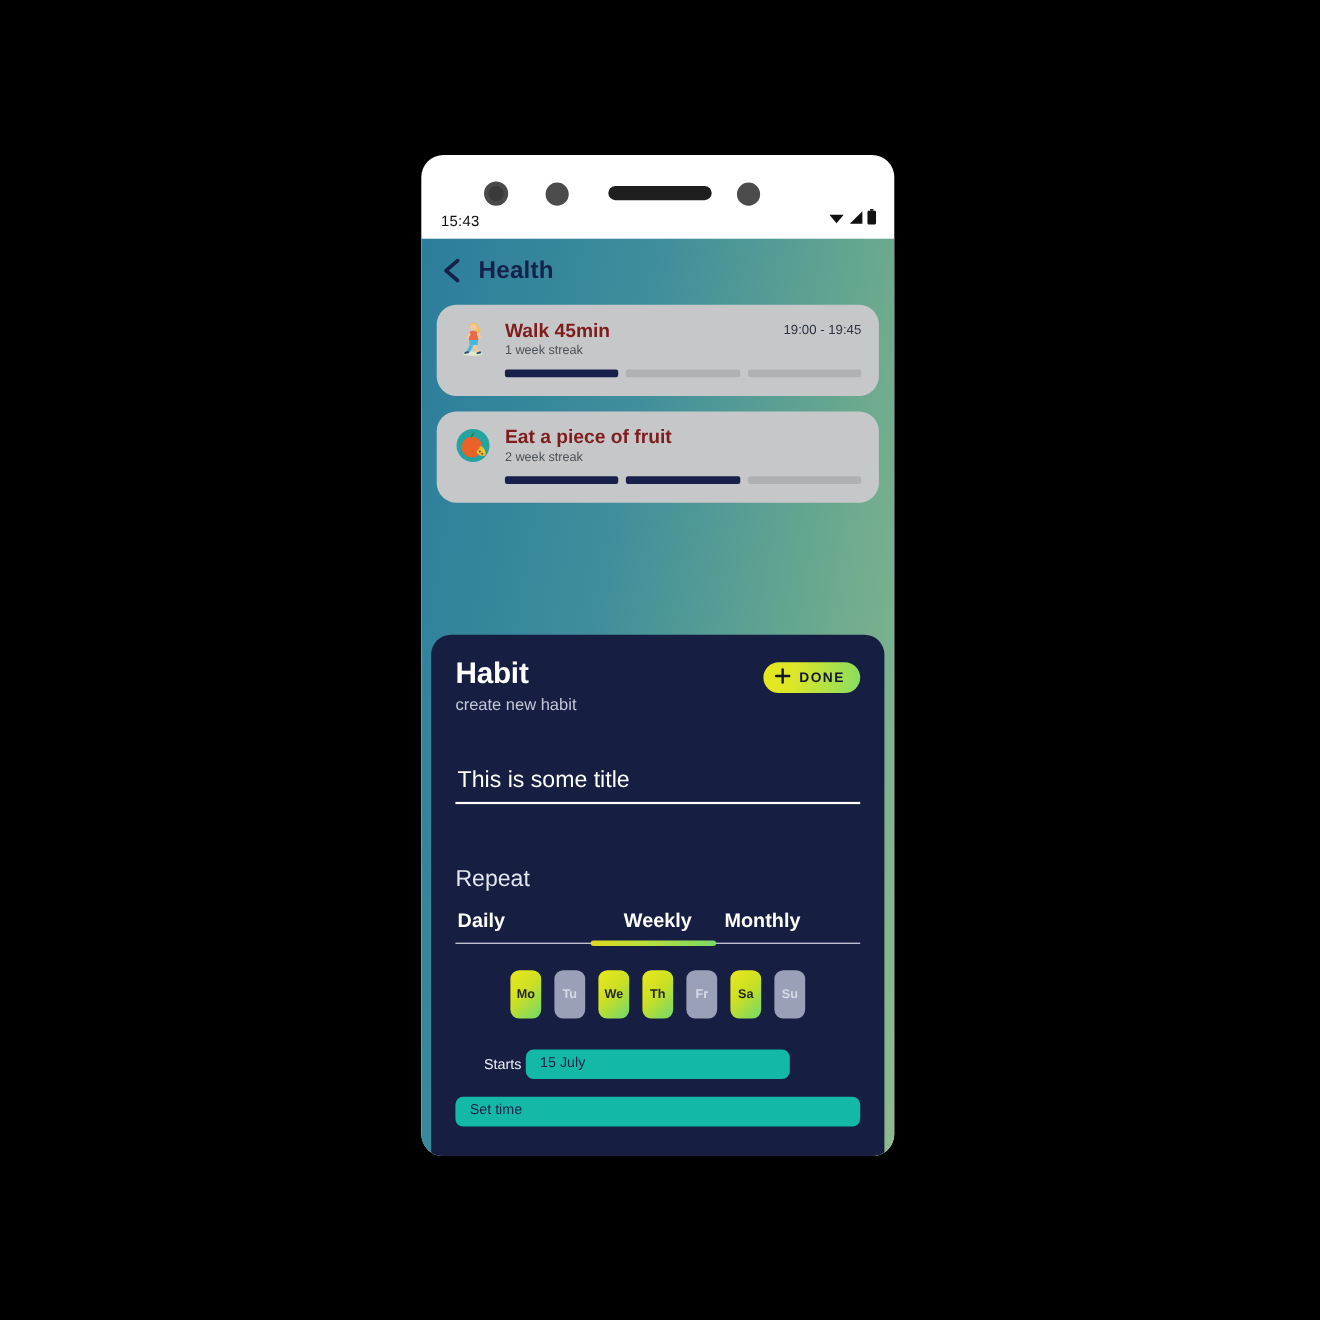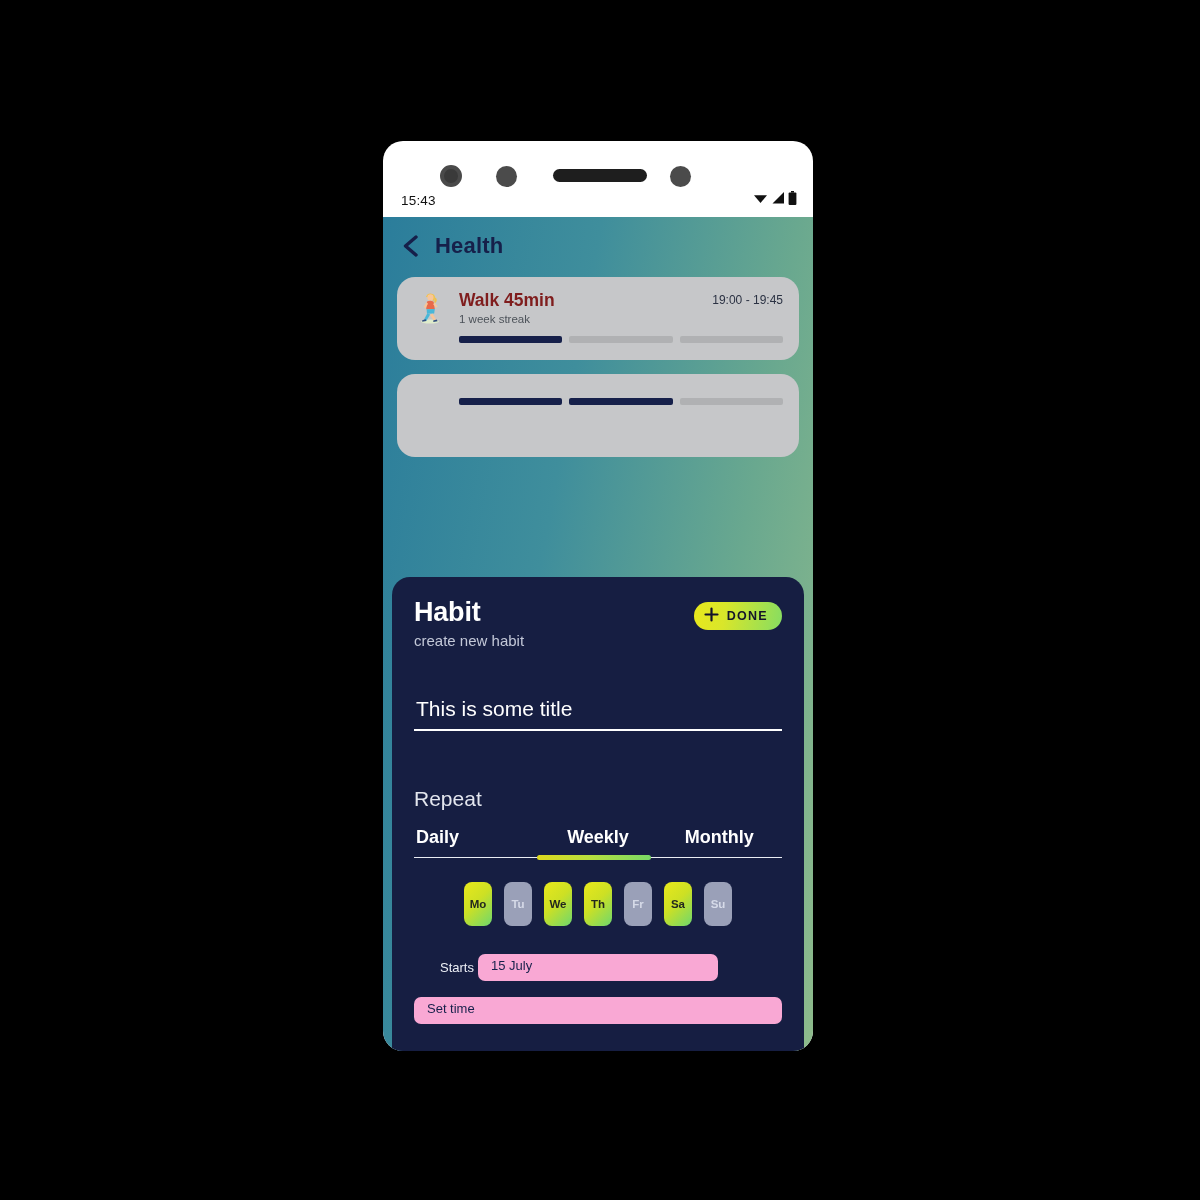--- a/index.html
+++ b/index.html
@@ -148,21 +148,21 @@
   .repeat-label { font-size: 21px; color: #e3e6ee; margin-top: 56px; }
   .tabs {
     display: flex; margin-top: 16px; position: relative;
   }
   .tab {
     flex: 1 1 0; text-align: center;
     font-size: 18px; font-weight: bold; color: #ffffff;
     padding-bottom: 9px; cursor: pointer;
   }
   .tab:first-child { text-align: left; padding-left: 2px; }
-  .tab:last-child { text-align: center; padding-right: 2px; }
+  .tab:last-child { text-align: left; padding-right: 2px; }
   .tab-line { height: 1.5px; background: #e9ecf3; width: 100%; position: relative; }
   .tab-line .active-ind {
     position: absolute; top: -1.5px; left: 33.3%;
     width: 31%; height: 4.5px; border-radius: 3px;
     background: linear-gradient(90deg, #ded81e 0%, #b9df3d 45%, #79d966 100%);
   }
 
   
   .days { display: flex; justify-content: center; gap: 12px; margin-top: 24px; }
   .day-chip {
@@ -180,21 +180,21 @@
     color: #d6dae8;
   }
 
   
   .starts-row {
     display: flex; align-items: center; gap: 4px;
     margin-top: 28px; padding-left: 26px;
   }
   .starts-label { font-size: 13px; color: #eceff6; }
   .field-white {
-    background: #f9a8d4; border-radius: 7px;
+    background: #14b8a6; border-radius: 7px;
     height: 27px; display: flex; align-items: center;
     padding: 0 0 5px 13px;
     font-size: 13px; color: #16204a;
     border: none; outline: none;
     font-family: "Liberation Sans", sans-serif;
     cursor: pointer;
   }
   .starts-field { width: 240px; }
   .time-field { width: 100%; margin-top: 16px; }
 </style>
@@ -272,20 +272,37 @@
             <div class="card-time">19:00 - 19:45</div>
           </div>
           <div class="progress">
             <div class="seg on"></div>
             <div class="seg"></div>
             <div class="seg"></div>
           </div>
         </div>
 
         <div class="habit-card">
+          <div class="card-row">
+            <div class="card-emoji">
+              <svg width="32" height="32" viewBox="0 0 32 32">
+                <circle cx="16" cy="16" r="15" fill="#25a3a0"></circle>
+                <circle cx="15" cy="17.5" r="9.5" fill="#e8622a"></circle>
+                <path d="M14 8.5 q0.4 -3.6 3.4 -4.6 q-0.8 3.4 -2.6 4.8z" fill="#2f7d3c"></path>
+                <path d="M23 16.5 q5 2.4 4.4 8.6 q-5.6 1.4 -8.2 -3.2z" fill="#f0c33a"></path>
+                <circle cx="22.3" cy="21.4" r="0.9" fill="#5a4a14"></circle>
+                <circle cx="24.4" cy="23.4" r="0.9" fill="#5a4a14"></circle>
+              </svg>
+            </div>
+            <div class="card-text">
+              <div class="card-title">Eat a piece of fruit</div>
+              <div class="card-sub">2 week streak</div>
+            </div>
+            <div class="card-time"></div>
+          </div>
           <div class="progress">
             <div class="seg on"></div>
             <div class="seg on"></div>
             <div class="seg"></div>
           </div>
         </div>
       </div>
 
       <div class="sheet">
 

